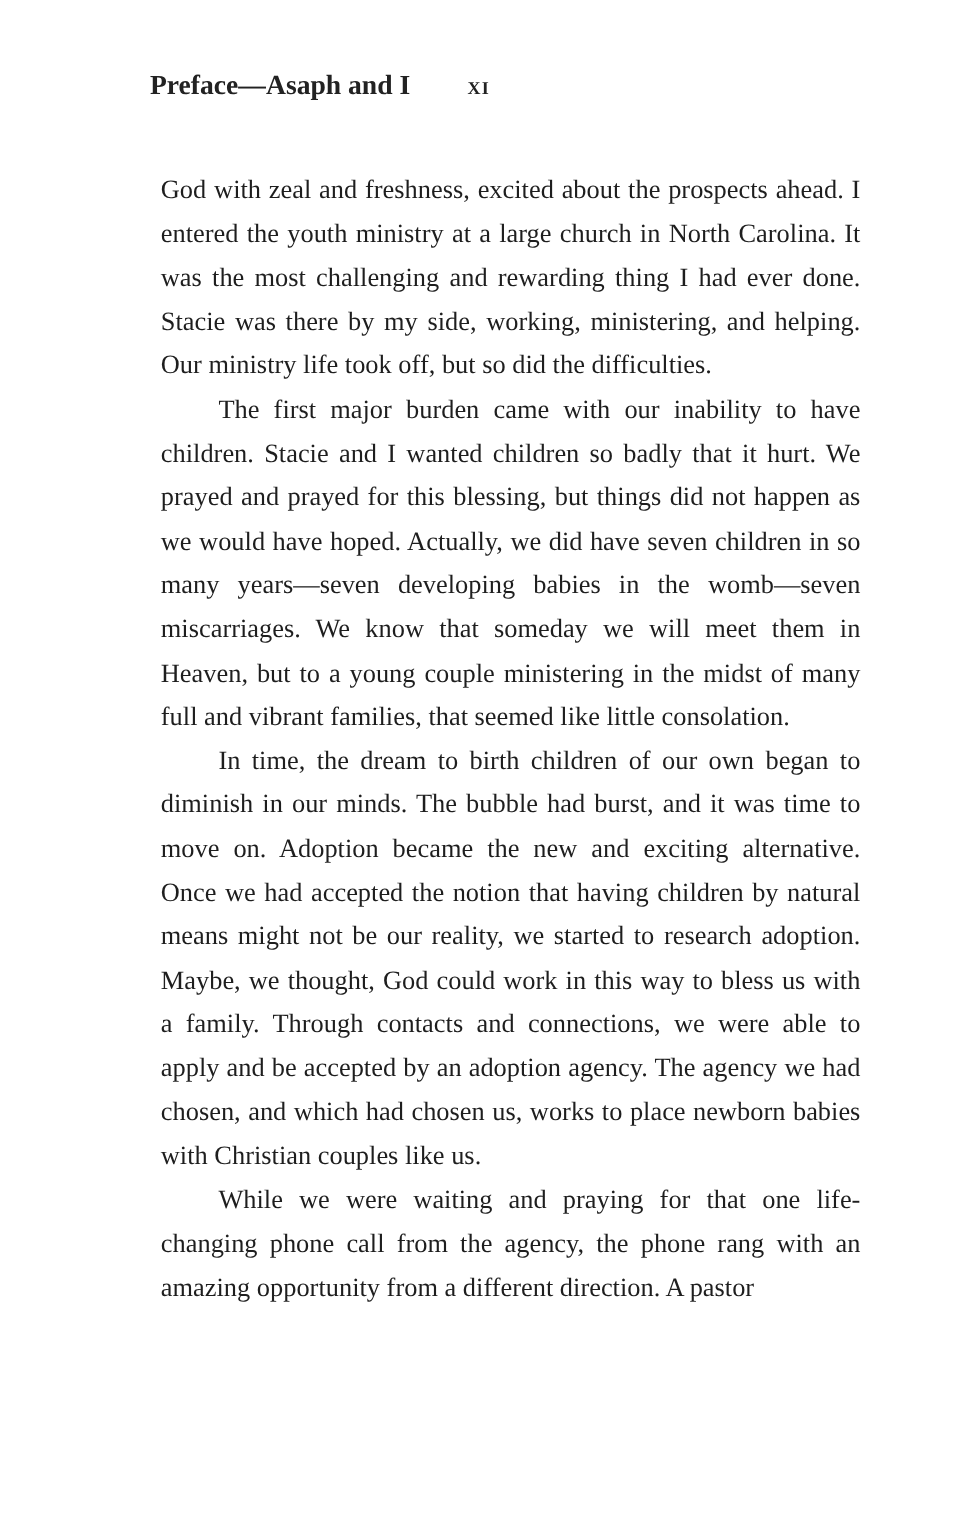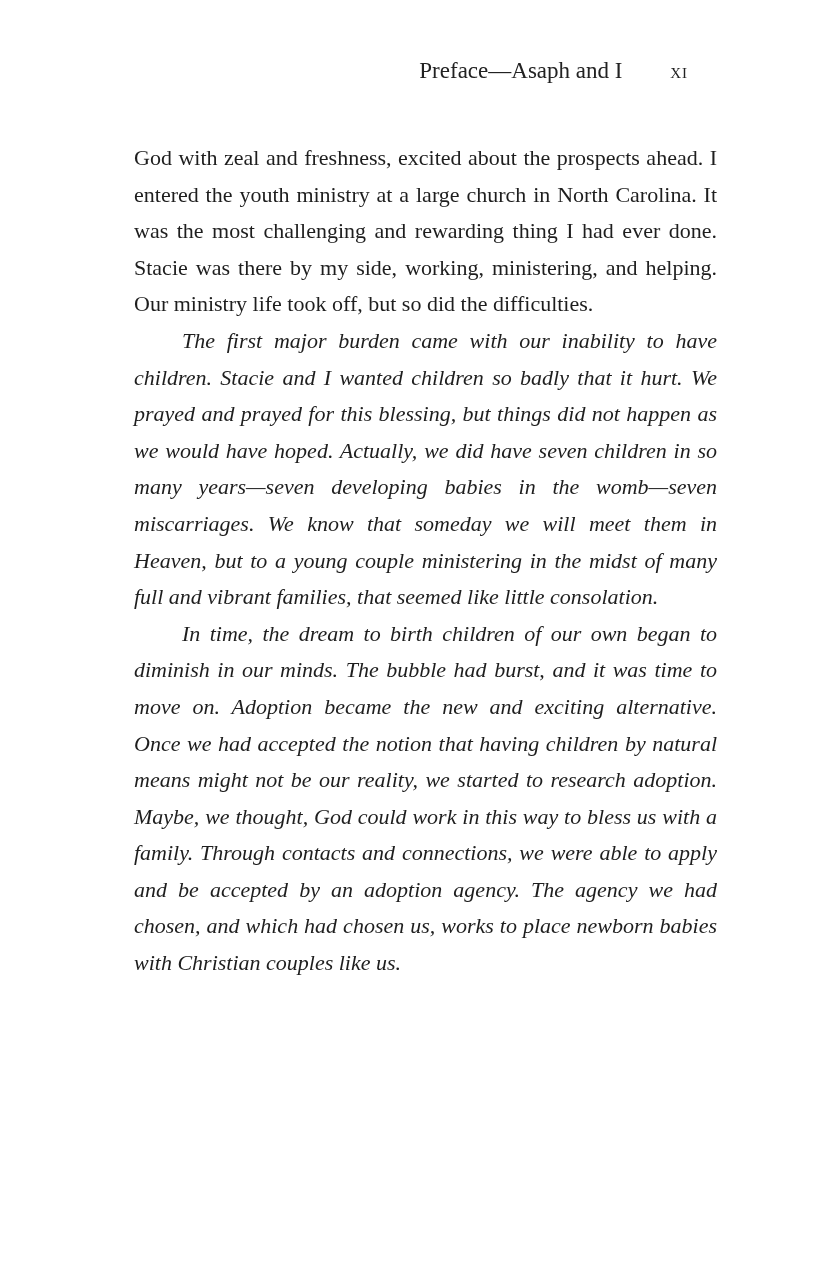--- a/index.html
+++ b/index.html
@@ -11,26 +11,27 @@
       width: 815px;
       height: 1280px;
       position: relative;
       overflow: hidden;
       font-family: "Liberation Serif", "DejaVu Serif", serif;
       color: #1e1e1e;
     }
     .running-head {
       position: absolute;
       top: 56px;
-      left: 106px;
+      left: 125px;
       width: 582px;
-      text-align: right;
+      text-align: left;
       font-size: 23px;
       line-height: 30px;
       color: #222;
+      font-weight: bold;
     }
     .running-head .title {
       margin-right: 42px;
     }
     .running-head .folio {
       font-variant: small-caps;
       text-transform: lowercase;
       letter-spacing: 1px;
       font-size: 22px;
     }
@@ -42,28 +43,28 @@
       font-size: 22px;
       line-height: 36.6px;
       text-align: justify;
       hyphens: none;
     }
     .body-text p {
       margin: 0;
     }
     .body-text p.indent {
       text-indent: 48px;
-      font-style: italic;
     }
   </style>
 </head>
 <body>
 
 <div class="running-head">
   <span class="title">Preface—Asaph and I</span>
   <span class="folio">xi</span>
 </div>
 
 <div class="body-text">
   <p>God with zeal and freshness, excited about the prospects ahead. I entered the youth ministry at a large church in North Carolina. It was the most challenging and rewarding thing I had ever done. Stacie was there by my side, working, ministering, and helping. Our ministry life took off, but so did the difficulties.</p>
   <p class="indent">The first major burden came with our inability to have children. Stacie and I wanted children so badly that it hurt. We prayed and prayed for this blessing, but things did not happen as we would have hoped. Actually, we did have seven children in so many years—seven developing babies in the womb—seven miscarriages. We know that someday we will meet them in Heaven, but to a young couple ministering in the midst of many full and vibrant families, that seemed like little consolation.</p>
   <p class="indent">In time, the dream to birth children of our own began to diminish in our minds. The bubble had burst, and it was time to move on. Adoption became the new and exciting alternative. Once we had accepted the notion that having children by natural means might not be our reality, we started to research adoption. Maybe, we thought, God could work in this way to bless us with a family. Through contacts and connections, we were able to apply and be accepted by an adoption agency. The agency we had chosen, and which had chosen us, works to place newborn babies with Christian couples like us.</p>
+  <p class="indent">While we were waiting and praying for that one life-changing phone call from the agency, the phone rang with an amazing opportunity from a different direction. A pastor</p>
 </div>
 
 </body></html>

